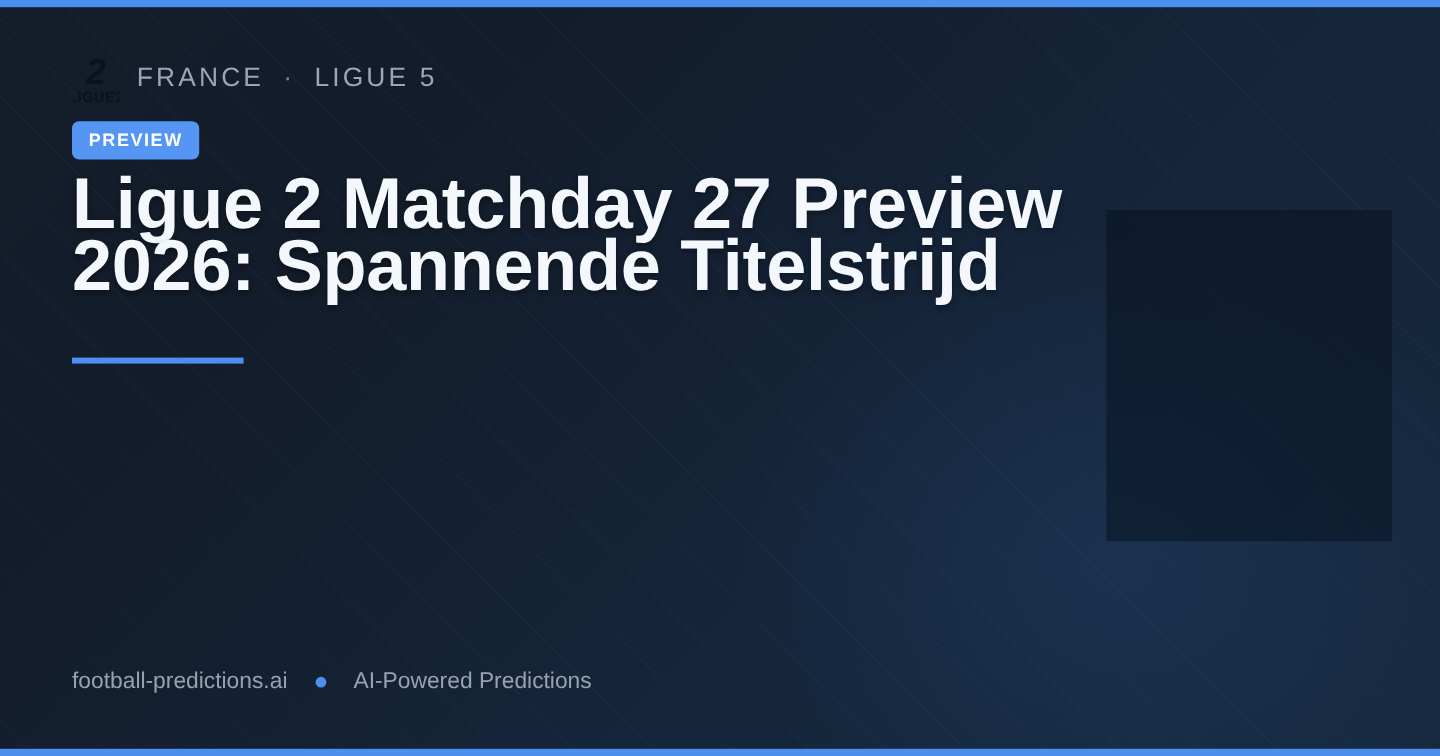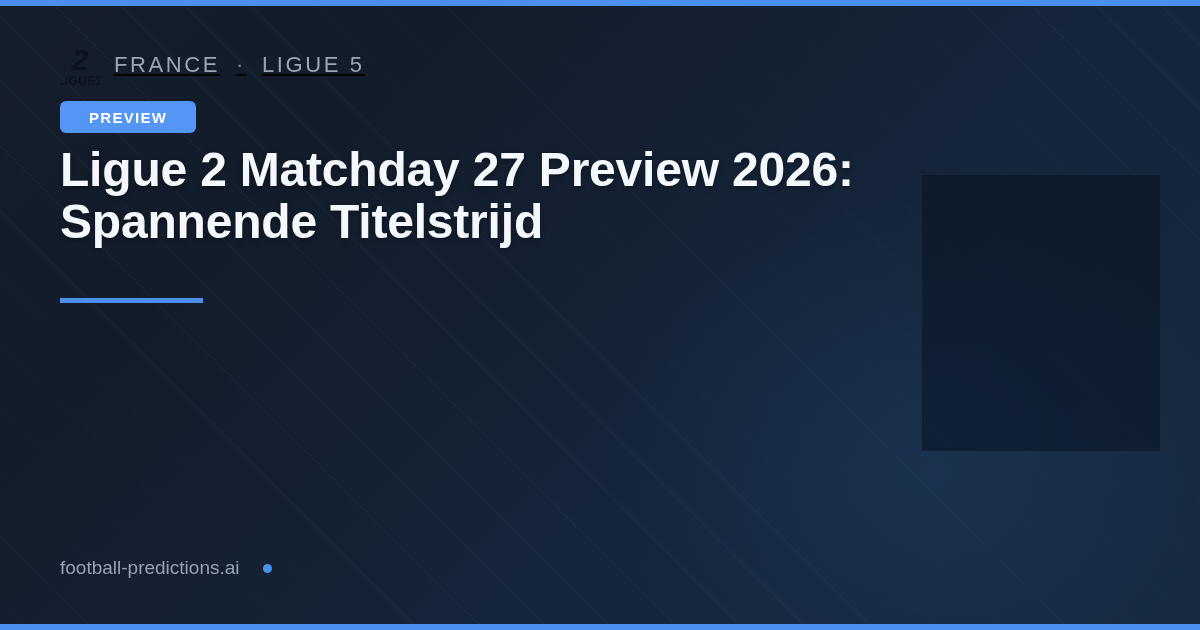--- a/index.html
+++ b/index.html
@@ -85,21 +85,20 @@
   }
 
   .league-row {
     position: absolute;
     top: 40px;
     left: 0;
     display: flex;
     align-items: center;
     gap: 14px;
     height: 50px;
-    text-decoration: underline;
   }
 
   .league-logo {
     width: 40px;
     height: 50px;
     position: relative;
     flex: none;
   }
   .league-logo svg { display: block; }
 
@@ -113,38 +112,38 @@
   .league-sep {
     color: #7c8798;
     padding: 0 2px;
   }
 
   .badge {
     position: absolute;
     top: 101px;
     left: 0;
     height: 32px;
-    padding: 0 29px;
+    padding: 0 14px;
     border-radius: 6px;
     background: #5596f5;
     color: #ffffff;
     font-size: 15px;
     font-weight: bold;
     letter-spacing: 1.3px;
     display: flex;
     align-items: center;
     justify-content: center;
   }
 
   .headline {
     position: absolute;
     top: 144px;
     left: 0;
     width: 940px;
-    font-size: 48px;
+    font-size: 60px;
     line-height: 52px;
     font-weight: bold;
     letter-spacing: -0.2px;
     color: #f4f7fc;
     text-shadow: 0 2px 5px rgba(0,0,0,0.38);
   }
 
   .accent-rule {
     position: absolute;
     top: 298px;
@@ -203,16 +202,17 @@
       <span>PREVIEW</span>
     </div>
 
     <h1 class="headline">Ligue 2 Matchday 27 Preview 2026: Spannende Titelstrijd</h1>
 
     <div class="accent-rule"></div>
 
     <div class="footer">
       <span>football-predictions.ai</span>
       <span class="footer-dot"></span>
+      <span>AI-Powered Predictions</span>
     </div>
 
   </div>
 </div>
 
 </body></html>

